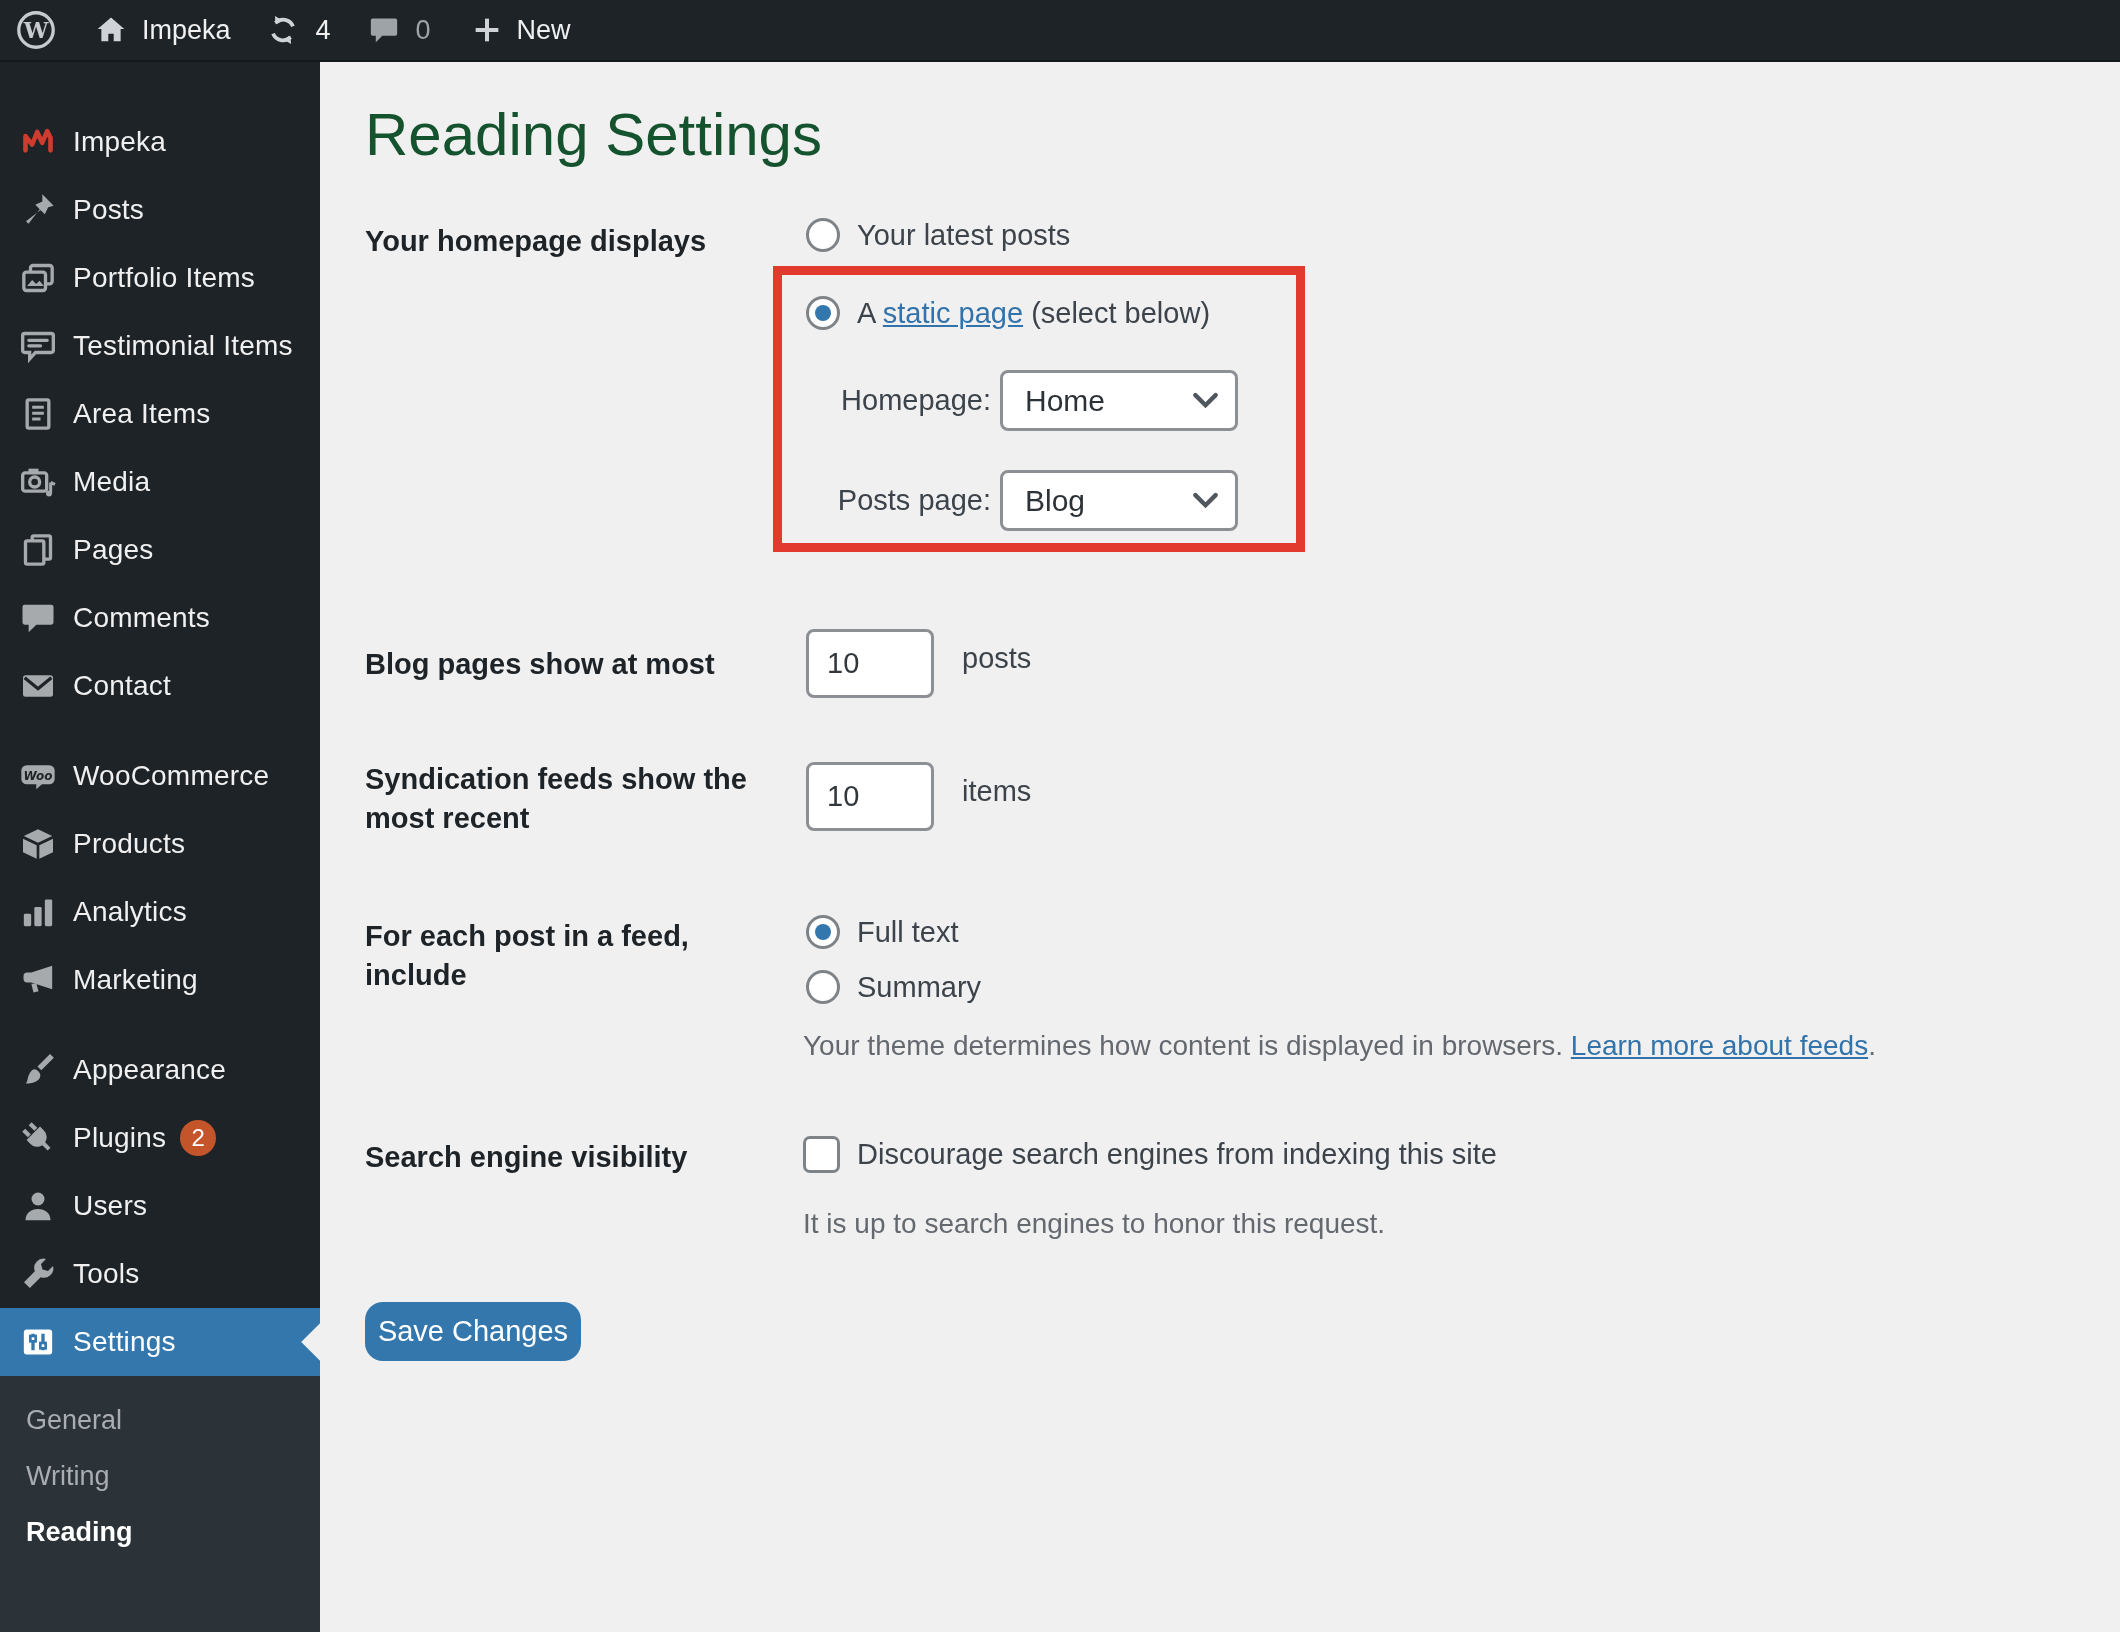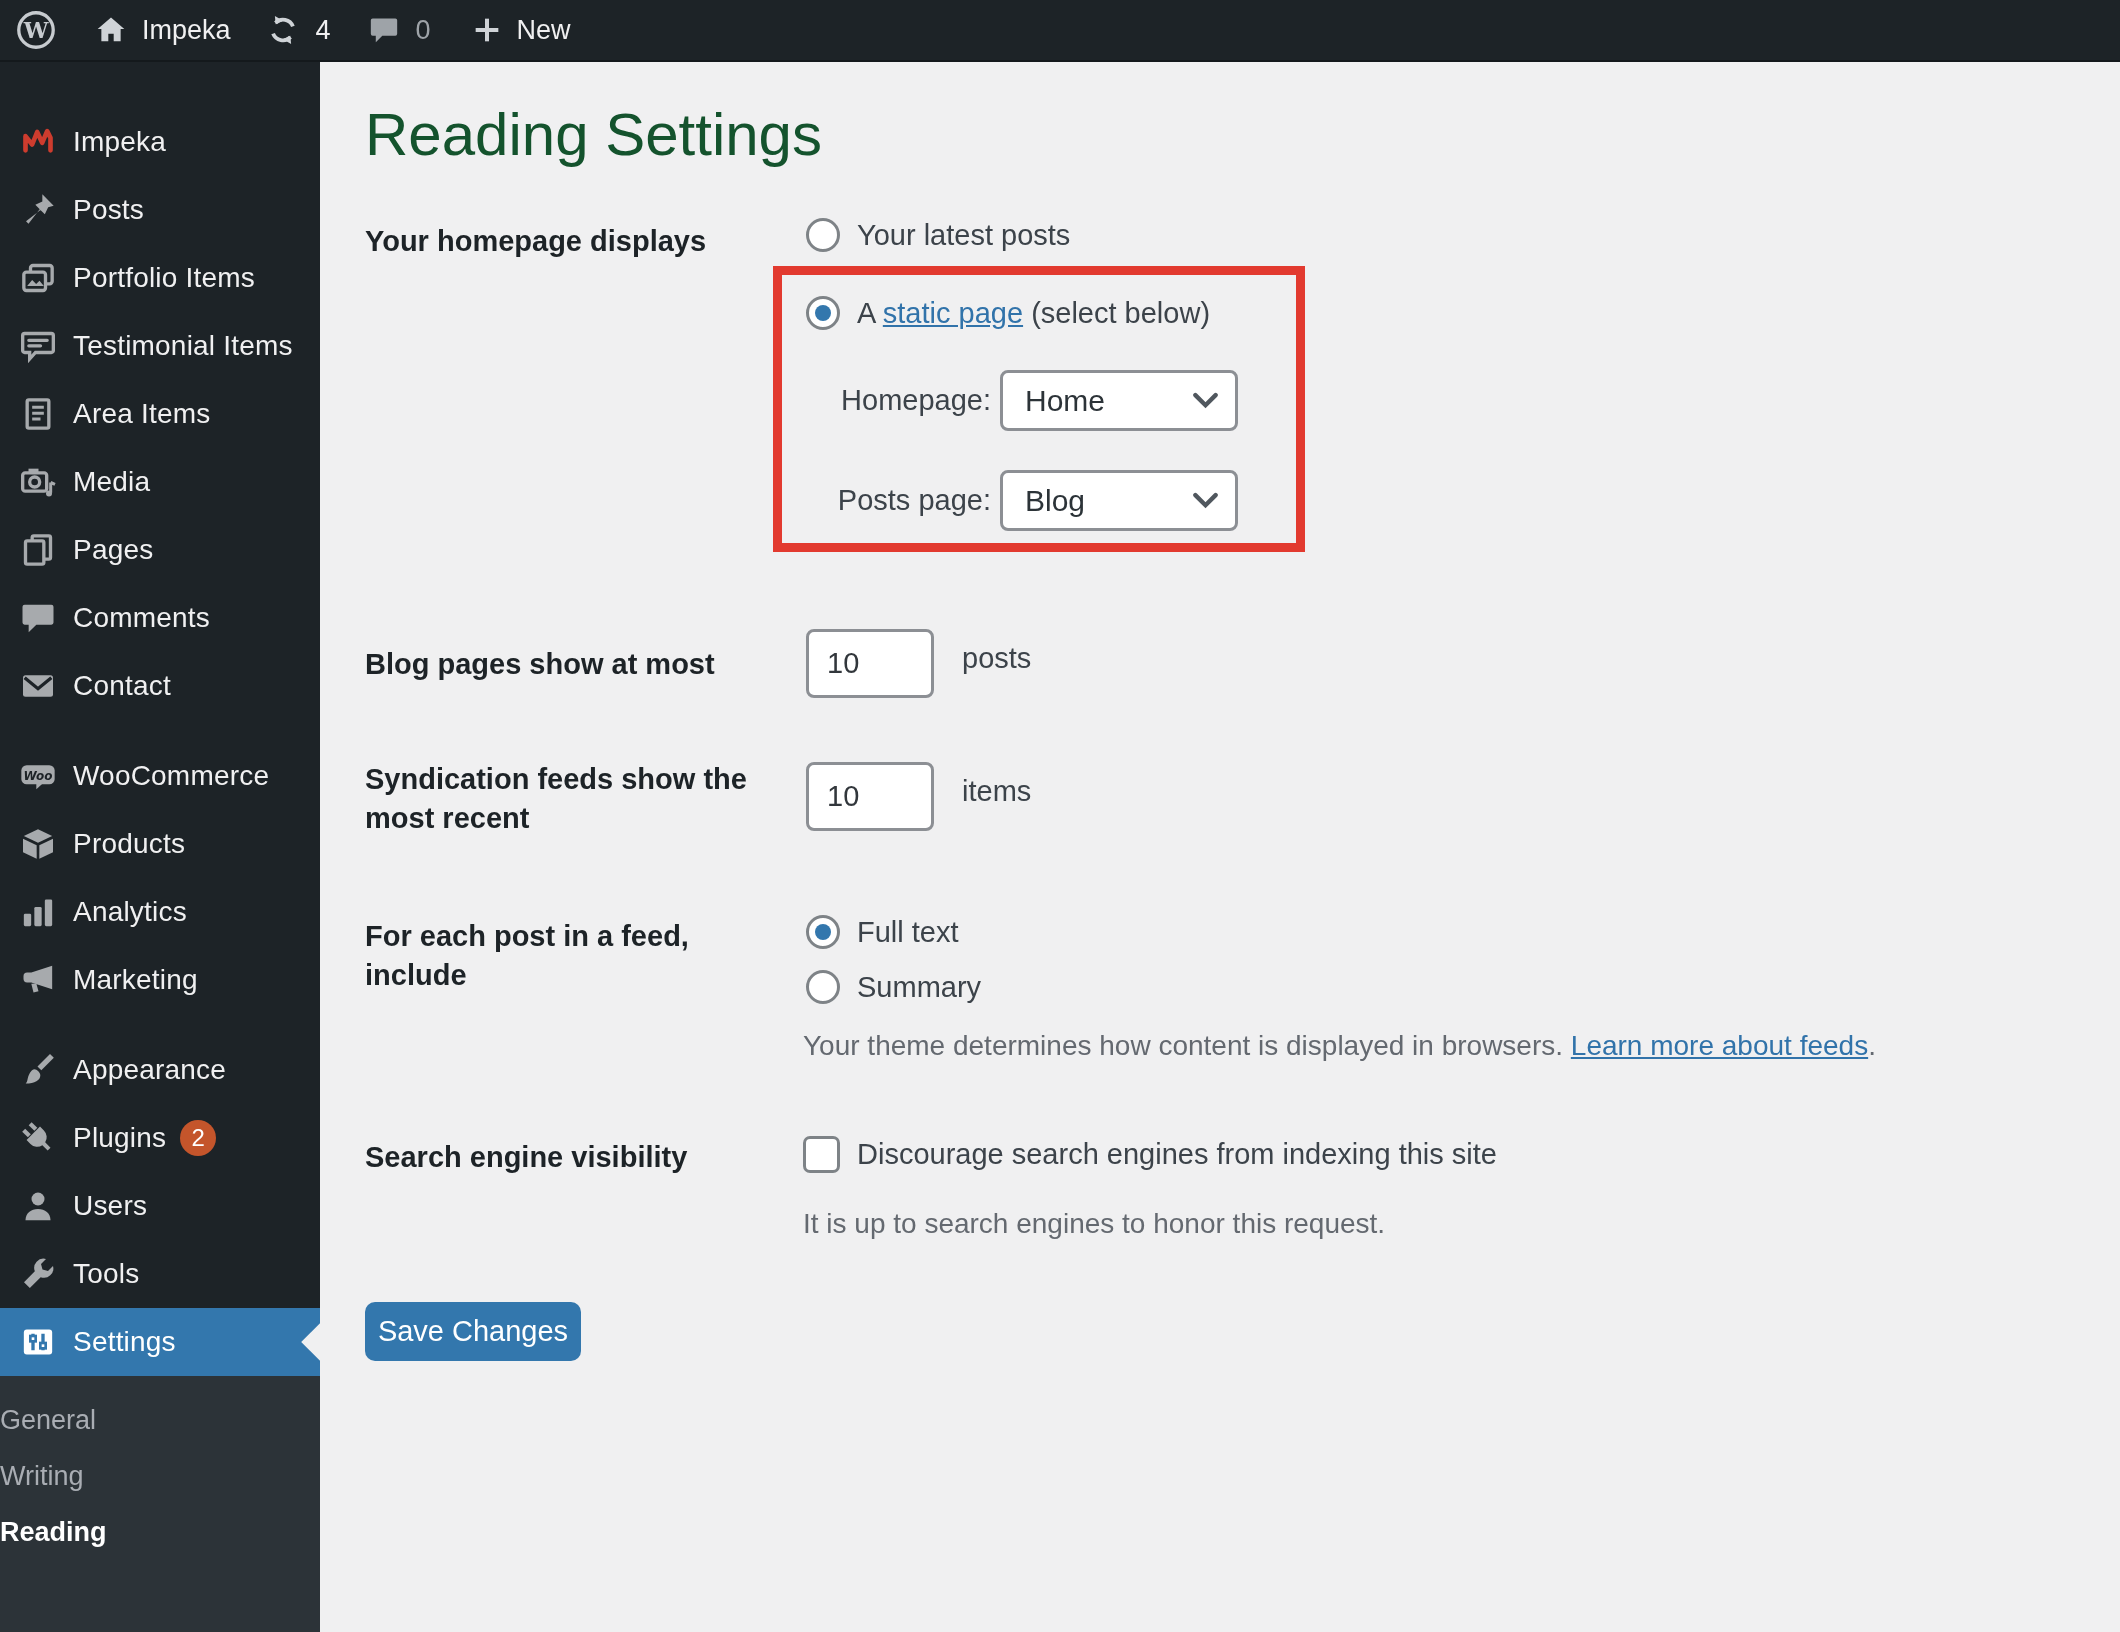--- a/index.html
+++ b/index.html
@@ -46,21 +46,21 @@
   .menu-item .mi-icon svg{width:40px;height:40px}
   .menu-item .mi-label{margin-left:15px;font-size:28px;color:var(--menu-text);letter-spacing:.2px}
   .menu-item.active{background:var(--accent);position:relative}
   .menu-item.active .mi-icon{color:#fff}
   .menu-item.active .mi-label{color:#fff;font-weight:400}
   .menu-arrow{position:absolute;right:-15px;top:50%;width:28px;height:28px;background:var(--content-bg);
     transform:translateY(-50%) rotate(45deg)}
   .badge{margin-left:14px;min-width:36px;height:36px;border-radius:50%;background:#c4552b;color:#fff;
     font-size:24px;display:inline-flex;align-items:center;justify-content:center;padding:0 4px}
   .submenu{background:var(--submenu-bg);flex:1;padding-top:16px;display:flex;flex-direction:column}
-  .submenu-item{height:56px;flex:none;display:flex;align-items:center;
+  .submenu-item{height:56px;flex:none;display:flex;align-items:center;padding-left:26px;
     font-size:27px;color:var(--submenu-text);cursor:pointer}
   .submenu-item.current{color:#fff;font-weight:700}
 
   
   .content{position:absolute;left:320px;top:62px;width:1800px;height:1570px;background:var(--content-bg)}
   .page-title{position:absolute;left:45px;top:38px;font-size:60px;font-weight:400;color:#14532d}
   .row-label{position:absolute;left:45px;width:395px;font-size:29px;font-weight:700;color:var(--label-color);line-height:39px}
   .opt-row{position:absolute;display:flex;align-items:center;gap:17px}
   .opt-label{font-size:29px;color:var(--body-text)}
   .radio{width:34px;height:34px;border-radius:50%;border:3px solid #7e8387;background:#fff;flex:none}
@@ -71,21 +71,21 @@
   .inline-label{position:absolute;width:185px;text-align:right;font-size:29px;color:var(--body-text);line-height:40px}
   .select{position:absolute;width:238px;height:61px;background:#fff;border:3px solid var(--field-border);
     border-radius:8px;display:flex;align-items:center;justify-content:space-between;
     padding:0 16px 0 22px;font-size:30px;color:#2c3338;cursor:pointer}
   .num-input{position:absolute;width:128px;height:69px;background:#fff;border:3px solid var(--field-border);
     border-radius:8px;font-size:29px;color:#32373c;padding-left:18px;font-family:"Liberation Sans",sans-serif}
   .unit{position:absolute;font-size:29px;color:var(--body-text);line-height:44px}
   .helper{position:absolute;font-size:28px;color:var(--muted-text)}
   .helper a, a.inline-link{color:var(--link);text-decoration:underline;cursor:pointer}
   .save-btn{position:absolute;left:45px;top:1240px;width:216px;height:59px;background:var(--accent);
-    color:#fff;font-size:29px;font-family:"Liberation Sans",sans-serif;border:none;border-radius:10px;cursor:pointer}
+    color:#fff;font-size:29px;font-family:"Liberation Sans",sans-serif;border:none;border-radius:18px;cursor:pointer}
 </style>
 </head>
 <body>
 
 <div id="app">
 
   <div class="admin-bar">
     <span class="wp-logo">
       <svg viewBox="0 0 24 24" width="44" height="44">
           <circle cx="12" cy="12" r="9.4" fill="none" stroke="currentColor" stroke-width="1.8"></circle>

